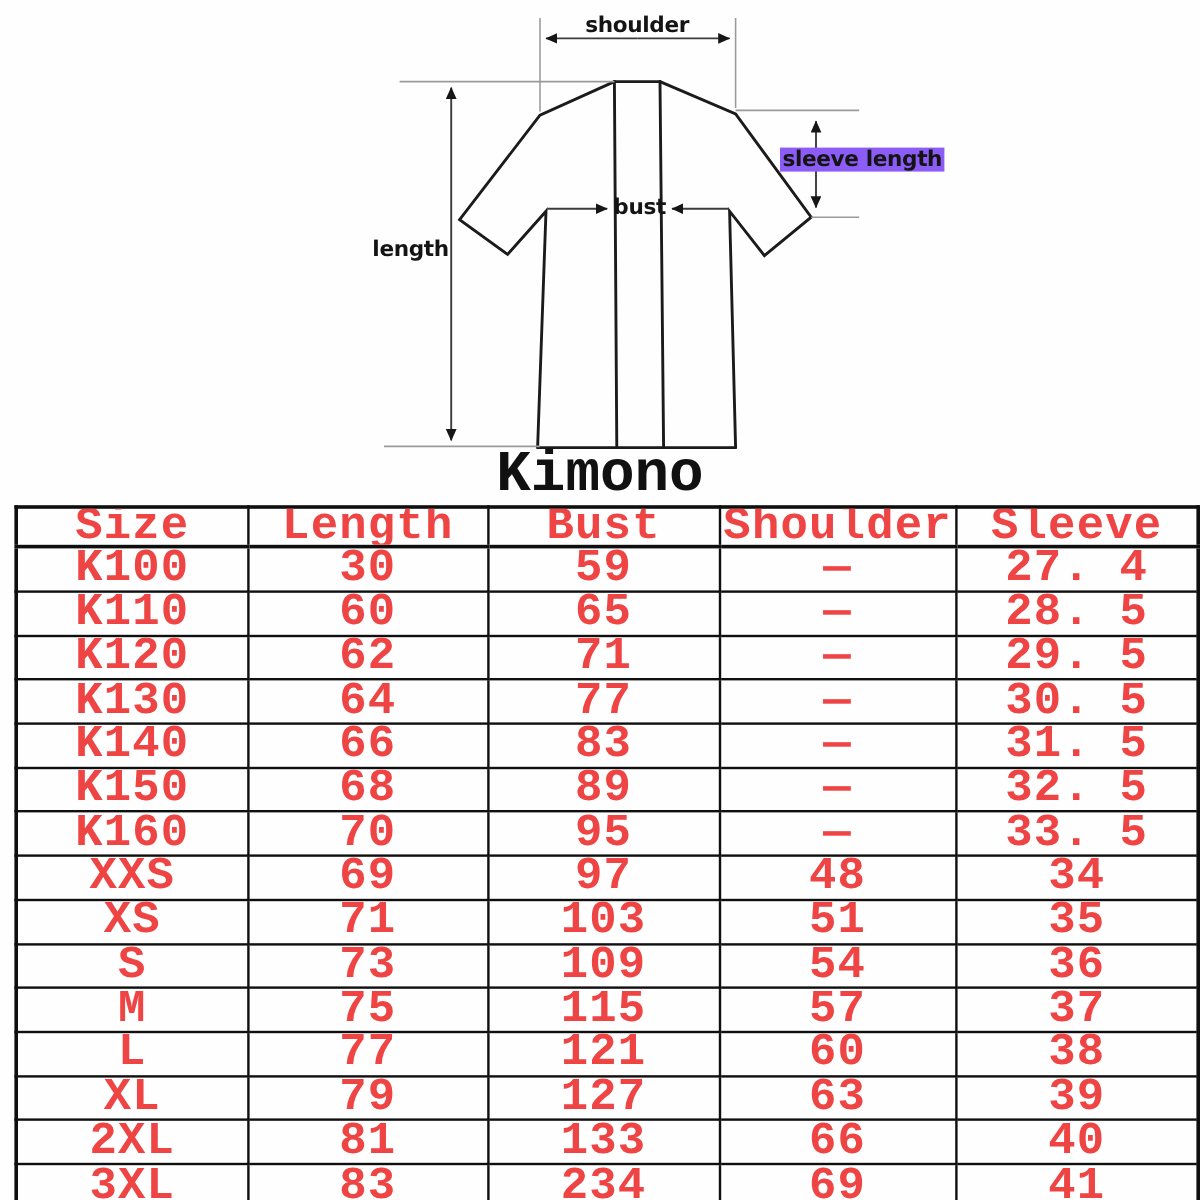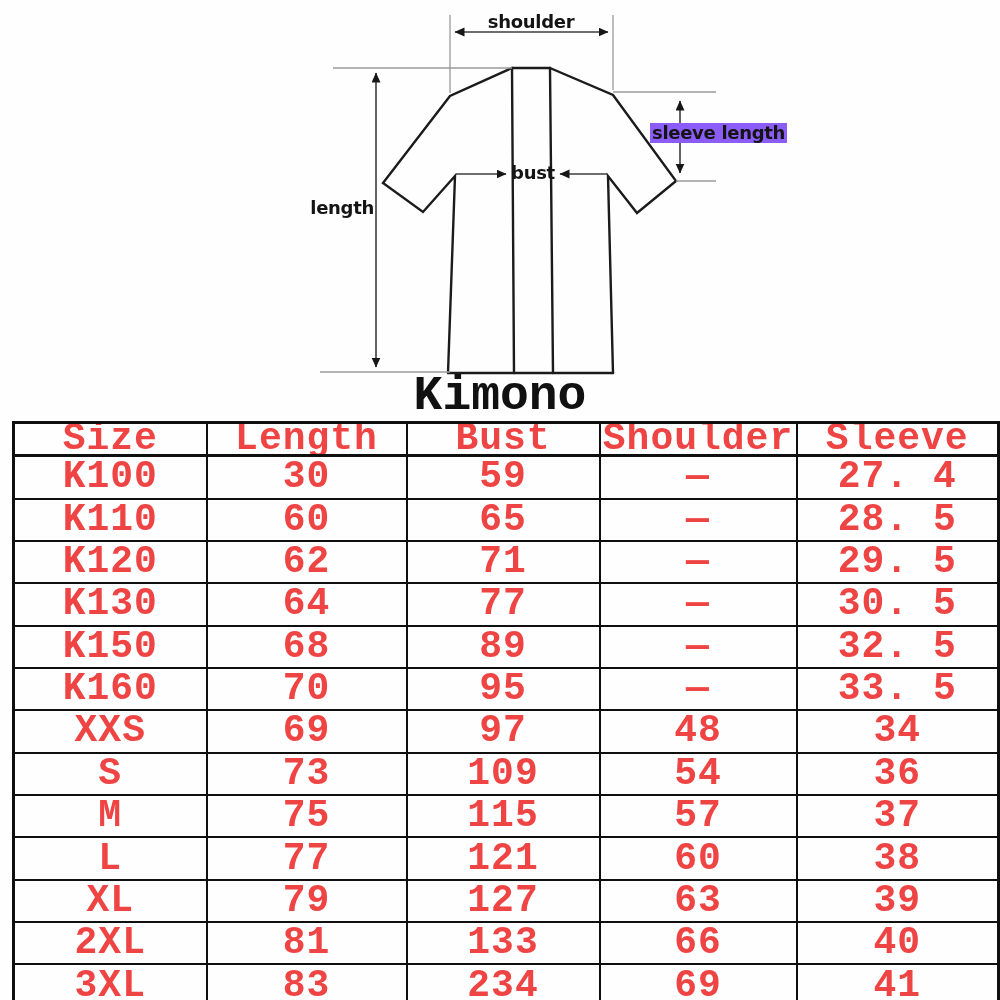--- a/index.html
+++ b/index.html
@@ -156,20 +156,27 @@
           <td>29. 5</td>
         </tr>
         <tr>
           <td>K130</td>
           <td>64</td>
           <td>77</td>
           <td>—</td>
           <td>30. 5</td>
         </tr>
         <tr>
+          <td>K140</td>
+          <td>66</td>
+          <td>83</td>
+          <td>—</td>
+          <td>31. 5</td>
+        </tr>
+        <tr>
           <td>K150</td>
           <td>68</td>
           <td>89</td>
           <td>—</td>
           <td>32. 5</td>
         </tr>
         <tr>
           <td>K160</td>
           <td>70</td>
           <td>95</td>
@@ -177,20 +184,27 @@
           <td>33. 5</td>
         </tr>
         <tr>
           <td>XXS</td>
           <td>69</td>
           <td>97</td>
           <td>48</td>
           <td>34</td>
         </tr>
         <tr>
+          <td>XS</td>
+          <td>71</td>
+          <td>103</td>
+          <td>51</td>
+          <td>35</td>
+        </tr>
+        <tr>
           <td>S</td>
           <td>73</td>
           <td>109</td>
           <td>54</td>
           <td>36</td>
         </tr>
         <tr>
           <td>M</td>
           <td>75</td>
           <td>115</td>

